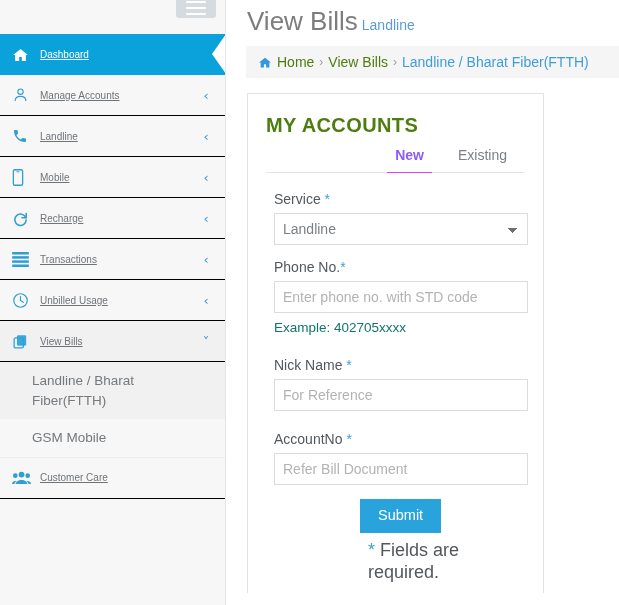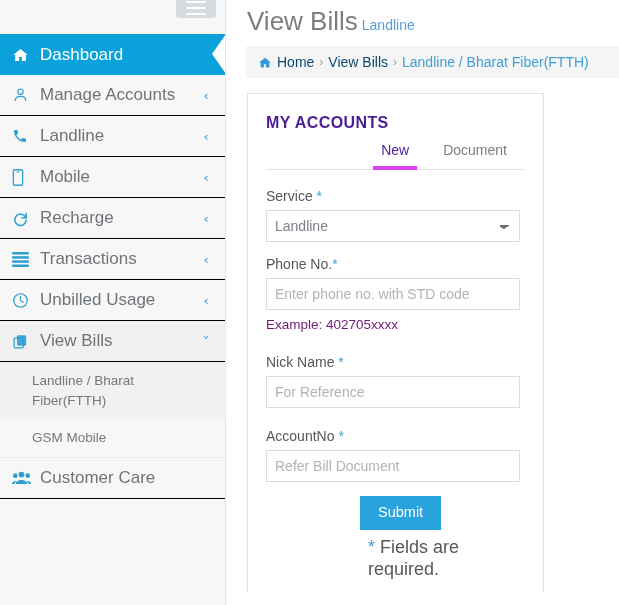--- a/index.html
+++ b/index.html
@@ -79,25 +79,26 @@
   .nav-item.open { background: #f1f1f1; }
   .nav-icon {
     width: 24px;
     display: flex;
     align-items: center;
     justify-content: flex-start;
     flex: 0 0 24px;
   }
   .nav-icon svg { fill: #2f9fd0; display: block; }
   .nav-label {
-    font-size: 17px;
+    font-size: 10px;
     color: #6f7479;
     flex: 1;
     white-space: nowrap;
     padding-left: 4px;
+    text-decoration: underline;
   }
   .nav-chevron {
     color: #3498db;
     font-size: 13px;
     line-height: 1;
     width: 12px;
     text-align: center;
     font-family: "DejaVu Sans", sans-serif;
   }
 
@@ -144,62 +145,63 @@
     padding: 8px 10px 8px 12px;
     font-size: 14px;
     color: #8a8f94;
     white-space: nowrap;
     display: flex;
     align-items: center;
     gap: 5px;
   }
   .breadcrumb .home-icon svg { fill: #3498db; display: block; }
   .breadcrumb .sep { color: #9aa0a6; font-size: 12px; }
-  .breadcrumb .crumb { color: #0c4a6e; cursor: pointer; }
+  .breadcrumb .crumb { color: #4d7c0f; cursor: pointer; }
   .breadcrumb .crumb.current { color: #3f9ed8; }
 
   .card {
     margin: 15px 0 0 17px;
     width: 297px;
     min-height: 500px;
     background: #ffffff;
     border: 1px solid #e3e3e3;
     border-bottom: none;
     padding: 18px 18px 0 18px;
   }
   .card-title {
-    font-size: 16px;
+    font-size: 20px;
     font-weight: bold;
-    color: #4c1d95;
+    color: #4d7c0f;
     letter-spacing: 0.4px;
     margin: 2px 0 0 0;
   }
   .tabs {
     display: flex;
     justify-content: flex-end;
     gap: 18px;
     border-bottom: 1px solid #e4e4e4;
     margin-top: 4px;
     padding-right: 10px;
   }
   .tab {
     font-size: 14px;
     color: #7b8086;
     padding: 6px 8px 8px 8px;
     cursor: pointer;
     border-bottom: 2px solid transparent;
     margin-bottom: -1px;
   }
   .tab.active {
-    color: #4c1d95;
-    border-bottom: 4px solid #d946ef;
+    color: #8b5cf6;
+    border-bottom: 1px solid #d946ef;
+    font-weight: bold;
   }
 
   .form { padding-top: 18px; }
-  .field { margin-bottom: 14px; }
+  .field { margin-bottom: 14px; margin-left: 8px; }
   .field-label {
     font-size: 14px;
     color: #53585d;
     margin-bottom: 6px;
     display: block;
   }
   .req { color: #3e9fd8; }
   .control {
     width: 254px;
     height: 32px;
@@ -221,21 +223,21 @@
       linear-gradient(45deg, transparent 50%, #6b7075 50%),
       linear-gradient(135deg, #6b7075 50%, transparent 50%);
     background-position:
       calc(100% - 15px) 14px,
       calc(100% - 10px) 14px;
     background-size: 5px 5px, 5px 5px;
     background-repeat: no-repeat;
   }
   .hint {
     font-size: 13.5px;
-    color: #701a75;
+    color: #0f766e;
     margin-top: 7px;
   }
   .submit-row {
     display: flex;
     align-items: flex-end;
     flex-wrap: wrap;
     margin-top: 4px;
     padding-left: 94px;
   }
   .submit-btn {
@@ -404,21 +406,21 @@
       <span class="sep">›</span>
       <span class="crumb current">Landline / Bharat Fiber(FTTH)</span>
     </div>
 
     <div class="card">
 
       <div class="card-title">MY ACCOUNTS</div>
 
       <div class="tabs">
         <div class="tab active">New</div>
-        <div class="tab">Document</div>
+        <div class="tab">Existing</div>
       </div>
 
       <div class="form">
 
         <div class="field">
           <label class="field-label">
             <span>Service</span>
             <span class="req">*</span>
           </label>
           <select class="control">

